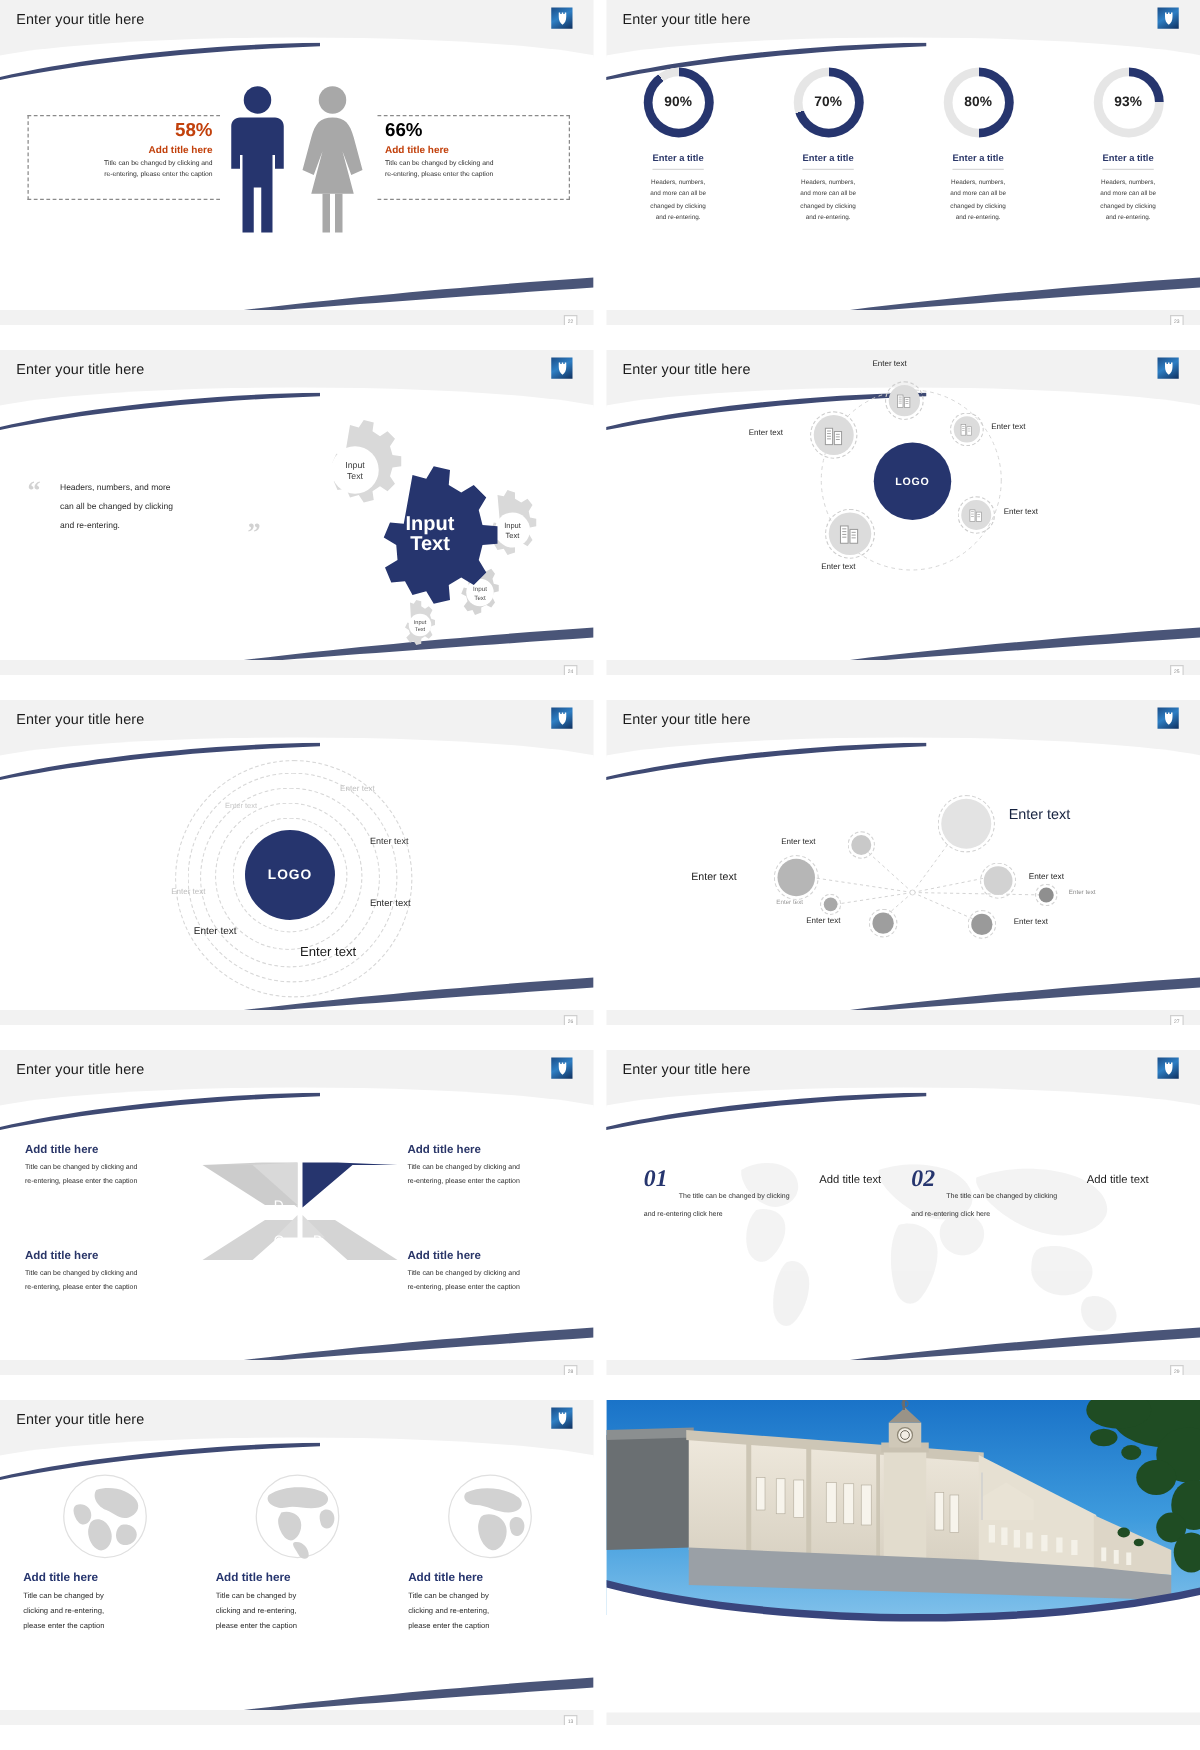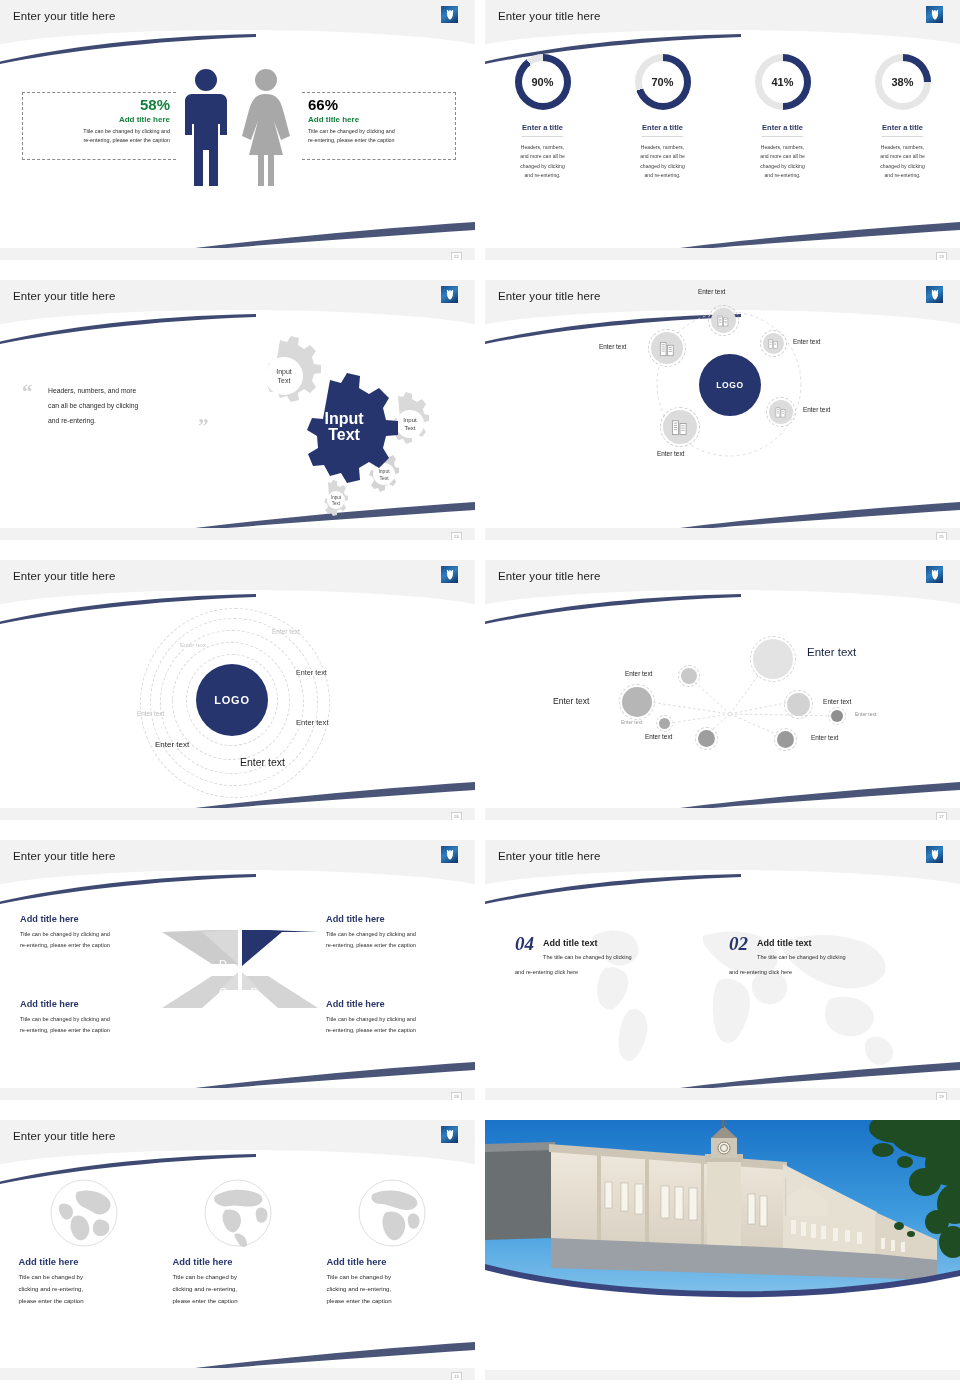--- a/index.html
+++ b/index.html
@@ -63,21 +63,21 @@
   .pagenum {
     position:absolute; right:13px; bottom:-1px;
     width:11px; height:9px; border:1px solid #cfcfcf; background:#fff;
     font-size:4px; color:#8d8d8d; display:flex;
     align-items:center; justify-content:center; z-index:8;
     font-family:"Liberation Sans", sans-serif;
   }
   .content { position:absolute; left:0; top:46px; width:100%; height:204px; z-index:5; }
 
   
-  .navy { color:#15803d; }
+  .navy { color:#c2410c; }
   .gray { color:#000000; }
   .cap { font-size:5.4px; color:#2e2e2e; line-height:1.75; }
 
   
   .s1-wrap { position:absolute; inset:0; }
   .s1-block { position:absolute; top:46px; width:154px; }
   .s1-left  { left:22px; text-align:right; border-left:1px dashed #8a8a8a;
               border-top:1px dashed #8a8a8a; border-bottom:1px dashed #8a8a8a;
               padding:4px 6px 4px 0; height:68px; }
   .s1-right { left:302px; text-align:left; border-right:1px dashed #8a8a8a;
@@ -134,21 +134,21 @@
   .s7-p  { font-size:5.6px; color:#2e2e2e; line-height:1.95; }
   .s7-x  { position:absolute; left:160px; top:34px; width:160px; height:100px; }
 
   
   .s8-map { position:absolute; left:48px; top:20px; width:390px; height:170px;
             opacity:.34; }
   .s8-item { position:absolute; top:48px; }
   .s8-num { font-size:19px; font-weight:bold; font-style:italic; color:#26356e;
             font-family:"Liberation Serif", serif; float:left; margin-right:9px;
             line-height:1; }
-  .s8-h   { font-size:9px; font-weight:bold; color:#1c1c1c; padding-top:4px; }
+  .s8-h   { font-size:9px; font-weight:normal; color:#1c1c1c; padding-top:4px;text-align:right; }
   .s8-p   { font-size:5.6px; color:#2e2e2e; line-height:1.95; padding-top:4px; }
 
   
   .s9-row { display:flex; justify-content:center; gap:24px; padding-top:10px; }
   .s9-item{ width:130px; }
   .s9-globe { width:74px; height:74px; margin:0 auto 6px; }
   .s9-h { font-size:9.4px; font-weight:bold; color:#26356e; margin-bottom:4px; }
   .s9-p { font-size:6.1px; color:#2b2b2b; line-height:1.95; }
 
   
@@ -268,33 +268,33 @@
             <div class="s2-t">Enter a title</div>
             <div class="s2-d">
               <div>Headers, numbers,</div>
               <div>and more can all be</div>
               <div>changed by clicking</div>
               <div>and re-entering.</div>
             </div>
           </div>
           <div class="s2-item">
             <div class="s2-ring" style="background:conic-gradient(#26356e 0deg 180deg,#e6e6e6 180deg 360deg);border-radius:50%;">
-              <div class="hole">41%</div>
+              <div class="hole">80%</div>
             </div>
             <div class="s2-t">Enter a title</div>
             <div class="s2-d">
               <div>Headers, numbers,</div>
               <div>and more can all be</div>
               <div>changed by clicking</div>
               <div>and re-entering.</div>
             </div>
           </div>
           <div class="s2-item">
             <div class="s2-ring" style="background:conic-gradient(#26356e 0deg 90deg,#e6e6e6 90deg 360deg);border-radius:50%;">
-              <div class="hole">38%</div>
+              <div class="hole">93%</div>
             </div>
             <div class="s2-t">Enter a title</div>
             <div class="s2-d">
               <div>Headers, numbers,</div>
               <div>and more can all be</div>
               <div>changed by clicking</div>
               <div>and re-entering.</div>
             </div>
           </div>
         </div>
@@ -681,21 +681,21 @@
               <path d="M170 30 C186 24 210 24 226 30 C240 36 248 48 244 58 C240 68 224 72 210 68 C194 64 176 48 170 36 Z"></path>
               <path d="M186 74 C198 70 212 76 216 88 C220 102 212 122 204 132 C198 140 188 138 184 128 C178 112 178 86 186 74 Z"></path>
               <path d="M248 36 C268 28 300 26 324 34 C344 40 356 54 352 66 C346 80 322 86 300 80 C276 74 252 54 248 40 Z"></path>
               <path d="M300 92 C316 88 334 94 340 106 C344 116 336 128 322 130 C306 132 292 122 292 110 C292 100 294 94 300 92 Z"></path>
               <path d="M226 66 C240 62 252 68 254 78 C256 90 246 100 234 98 C222 96 216 84 220 74 Z"></path>
               <path d="M336 132 C346 128 358 134 360 144 C362 154 352 162 342 158 C332 154 328 138 336 132 Z"></path>
             </g>
           </svg>
         </div>
         <div class="s8-item" style="left:30px;width:190px;">
-          <div class="s8-num">04</div>
+          <div class="s8-num">01</div>
           <div class="s8-h">Add title text</div>
           <div class="s8-p">The title can be changed by clicking</div>
           <div class="s8-p">and re-entering click here</div>
         </div>
         <div class="s8-item" style="left:244px;width:190px;">
           <div class="s8-num">02</div>
           <div class="s8-h">Add title text</div>
           <div class="s8-p">The title can be changed by clicking</div>
           <div class="s8-p">and re-entering click here</div>
         </div>

